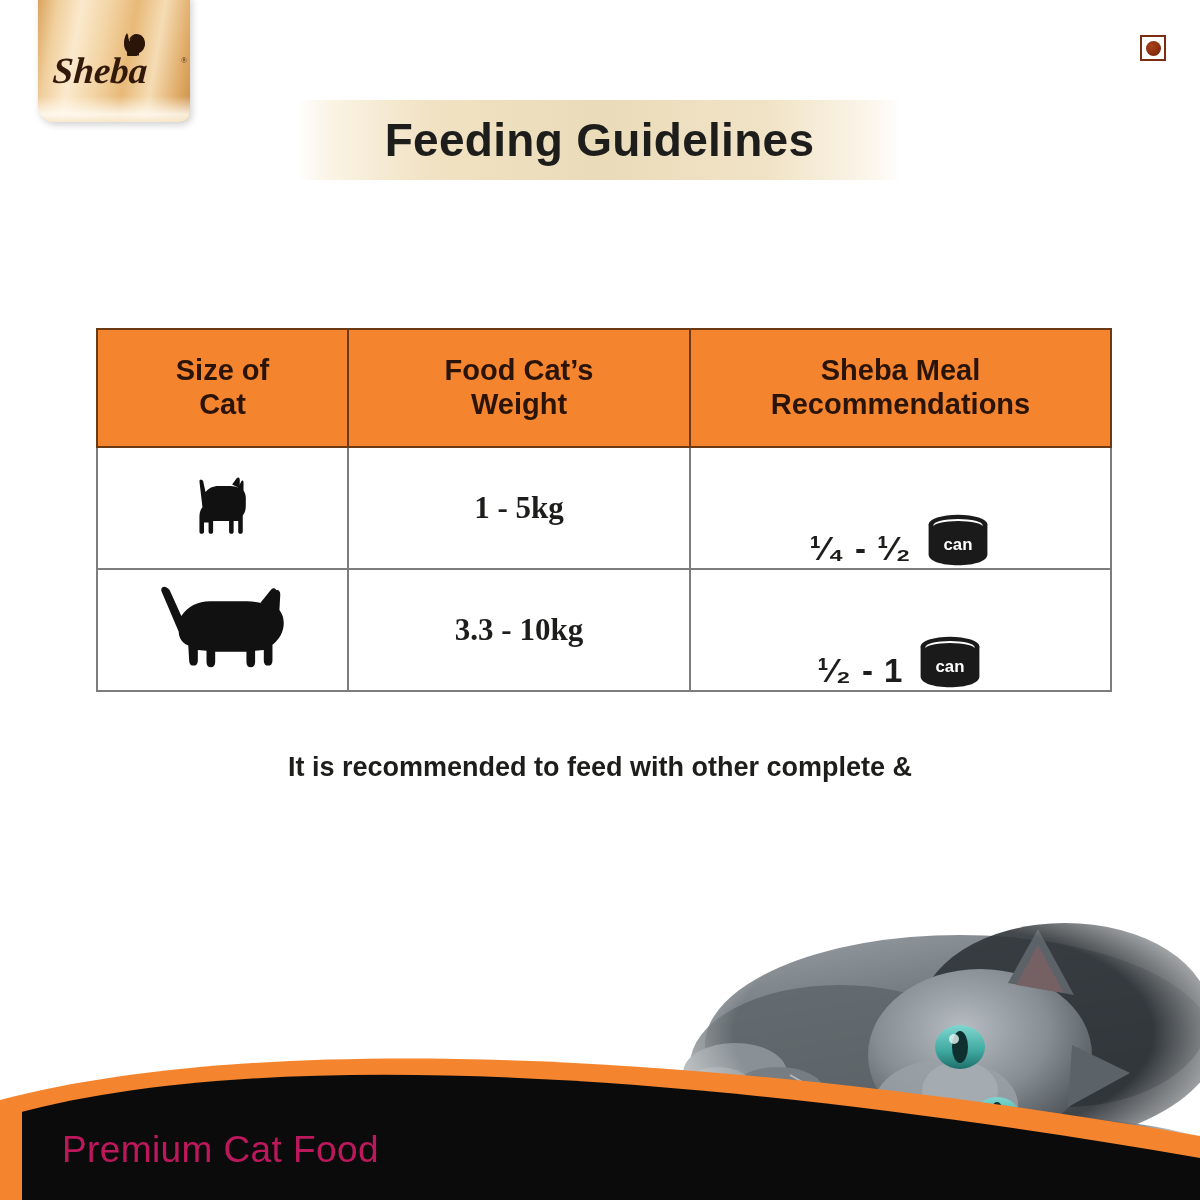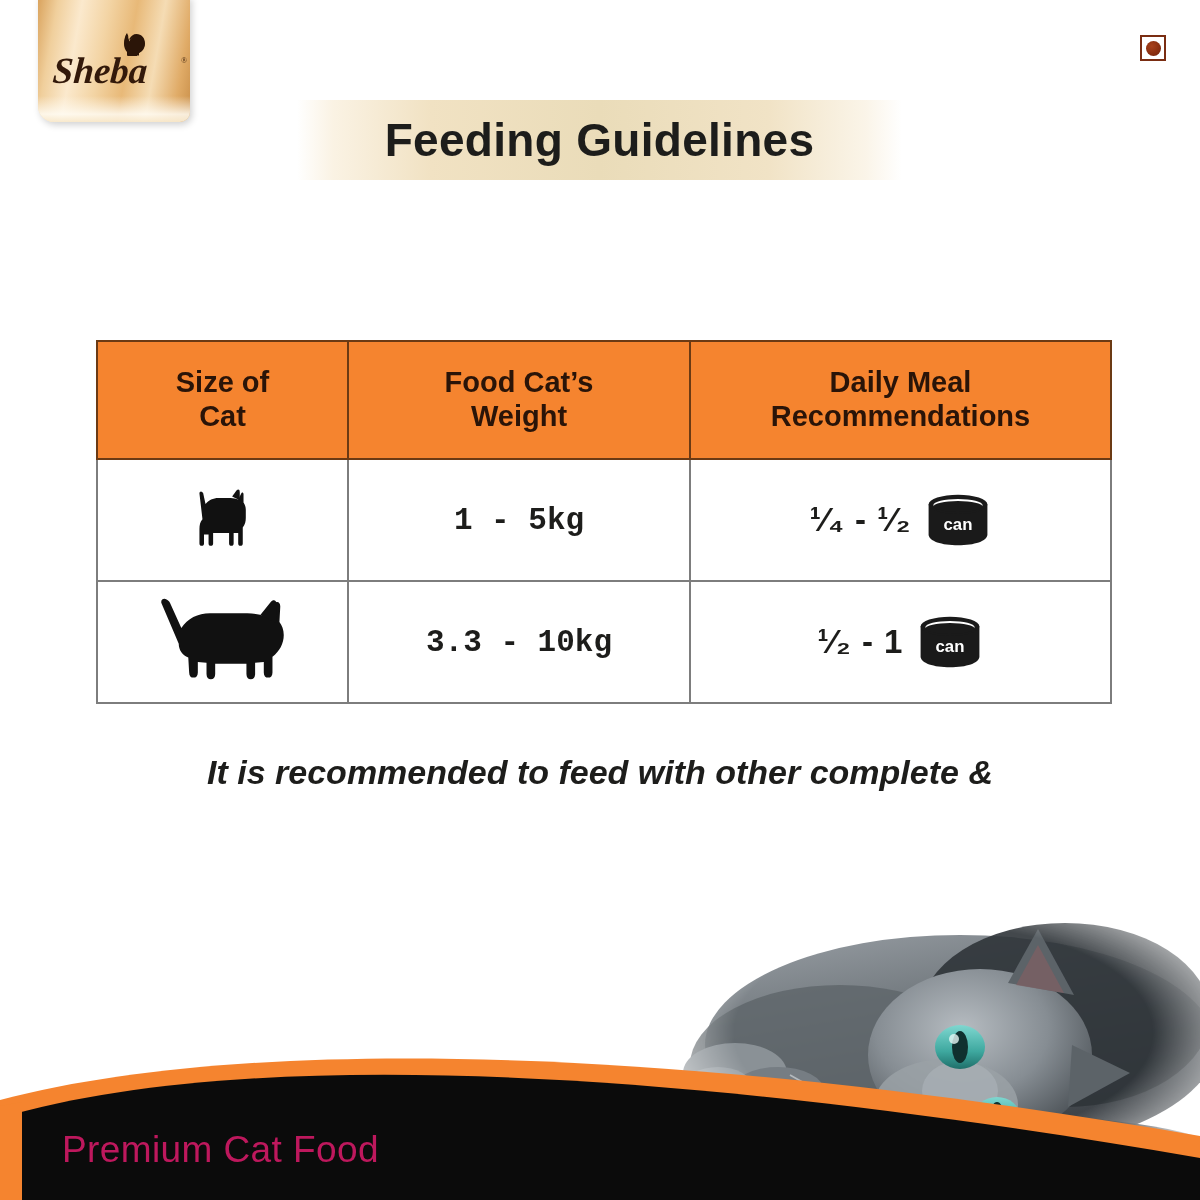--- a/index.html
+++ b/index.html
@@ -120,21 +120,21 @@
     font-weight: bold;
     color: #1d1d1b;
     letter-spacing: 0.3px;
     font-family: "Liberation Sans", sans-serif;
   }
 
   
   .feed-table {
     position: absolute;
     left: 96px;
-    top: 340px;
+    top: 328px;
     width: 1008px;
     border-collapse: collapse;
     table-layout: fixed;
   }
   .feed-table td, .feed-table th {
     border: 2px solid #7d7d7d;
     padding: 0;
     margin: 0;
   }
   .feed-table thead th {
@@ -159,57 +159,56 @@
   .feed-table tbody td {
     height: 120px;
     vertical-align: middle;
     text-align: center;
     background: #ffffff;
   }
   .cell-weight {
     font-size: 31px;
     font-weight: bold;
     color: #1d1d1b;
-    font-family: Liberation Mono, monospace;
+    font-family: Liberation Serif, serif;
   }
   .cat-icon-wrap {
     display: flex;
     align-items: center;
     justify-content: center;
     height: 100%;
   }
   .meal-wrap {
     display: flex;
-    align-items: center;
+    align-items: flex-end;
     justify-content: center;
     gap: 14px;
     height: 100%;
   }
   .frac-text {
     font-size: 33px;
     font-weight: bold;
     color: #1d1d1b;
     font-family: "Liberation Sans", sans-serif;
     letter-spacing: 1px;
   }
   .can-icon { display: block; }
 
   
   .footnote {
     position: absolute;
     left: 150px;
     top: 748px;
     width: 900px;
     text-align: center;
-    font-size: 34px;
+    font-size: 27px;
     font-weight: bold;
     color: #1d1d1b;
     line-height: 1.45;
     font-family: "Liberation Sans", sans-serif;
-    font-style: italic;
   }
 
   
   .cat-photo {
     position: absolute;
     left: 660px;
     top: 895px;
     width: 545px;
     height: 275px;
   }
@@ -265,21 +264,21 @@
       <tr>
         <th class="col-size">
           <div class="th-text">Size of
 Cat</div>
         </th>
         <th class="col-wt">
           <div class="th-text">Food Cat’s
 Weight</div>
         </th>
         <th class="col-meal">
-          <div class="th-text">Daily Meal
+          <div class="th-text">Sheba Meal
 Recommendations</div>
         </th>
       </tr>
     </thead>
     <tbody>
 
       <tr>
         <td>
           <div class="cat-icon-wrap">
             <svg width="76" height="66" viewBox="0 0 100 86">

